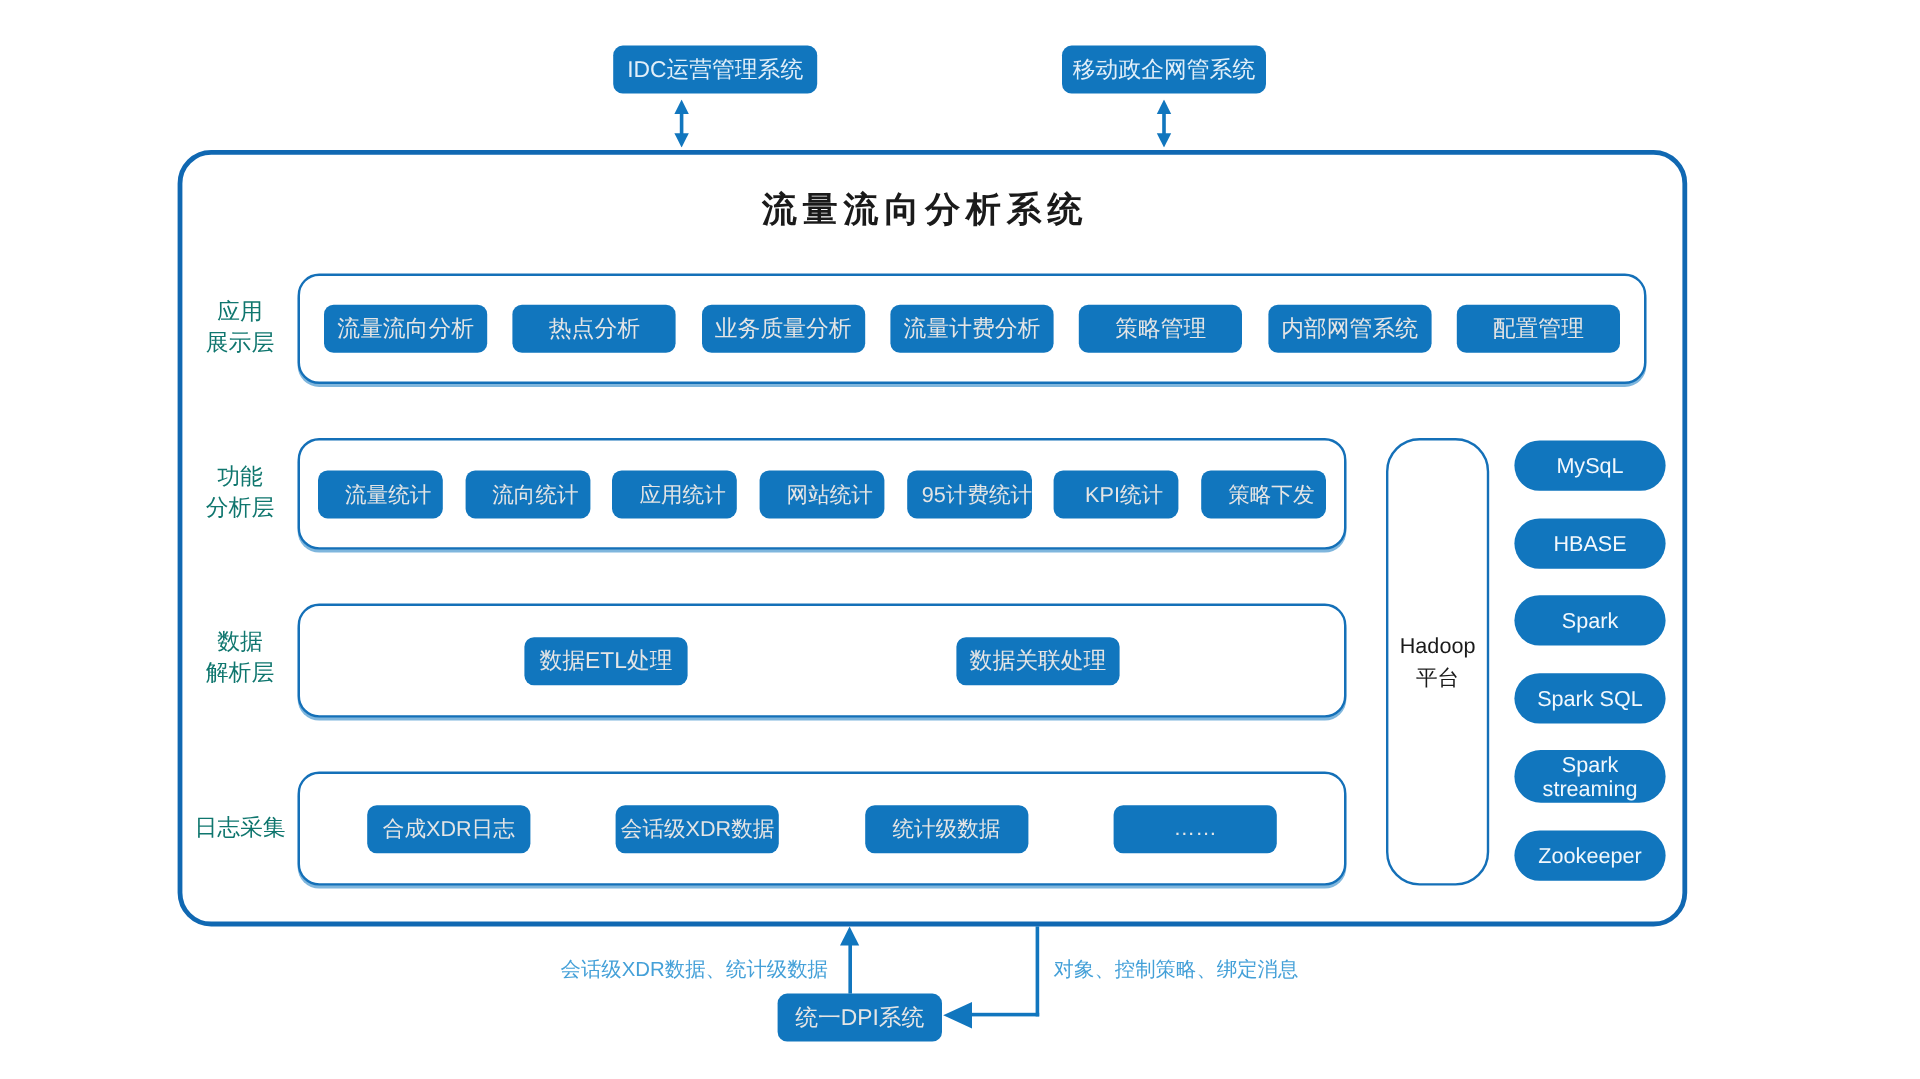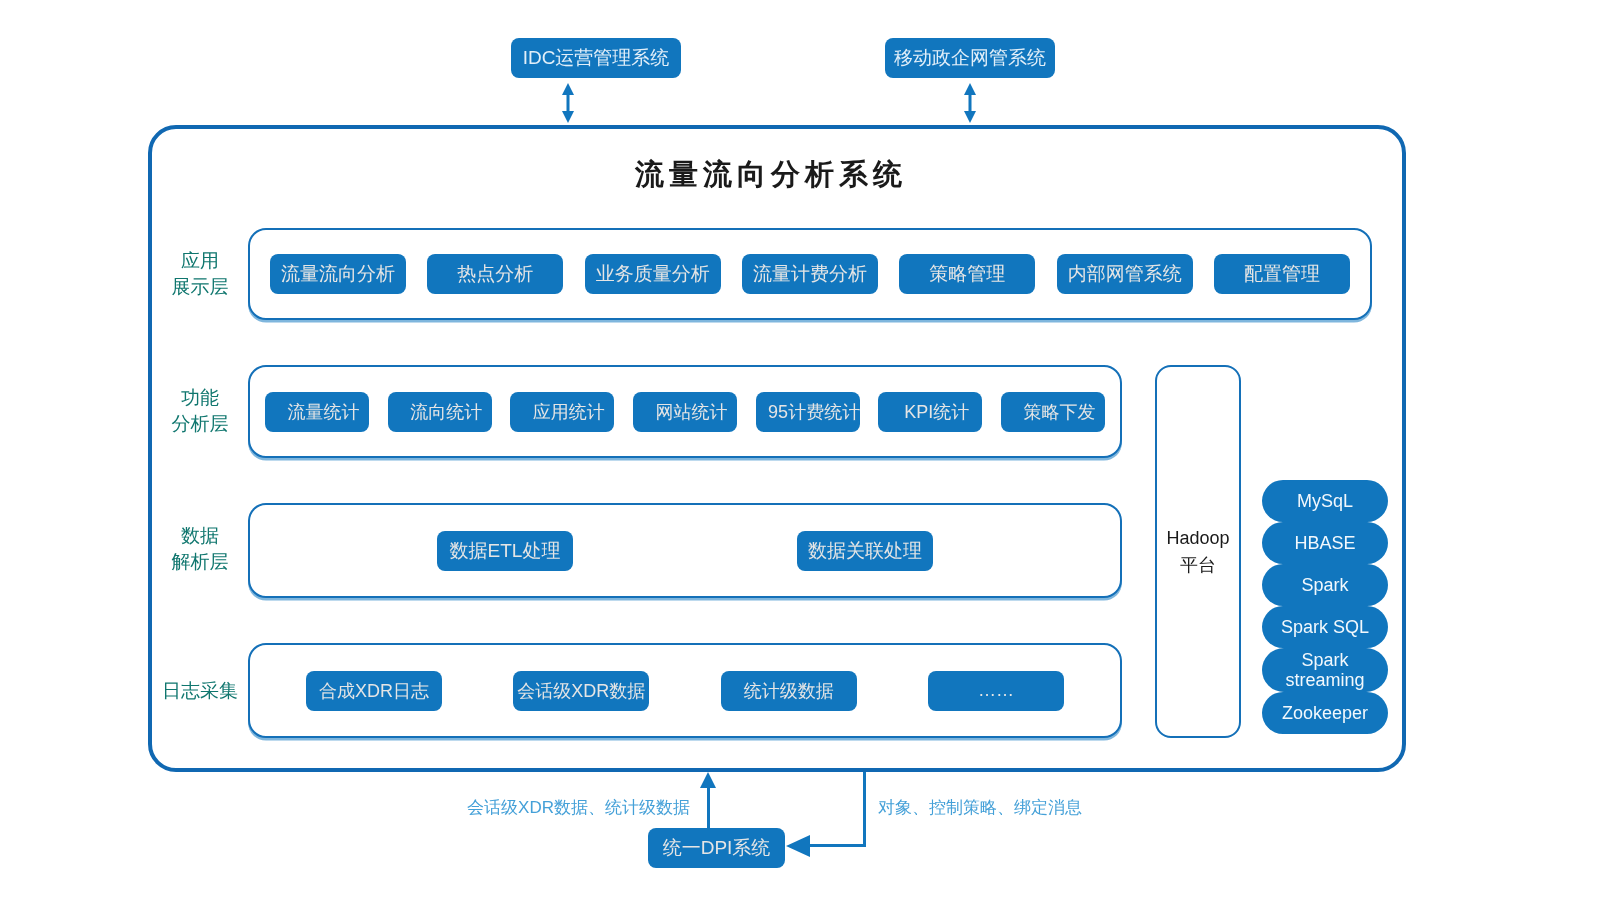--- a/index.html
+++ b/index.html
@@ -47,29 +47,29 @@
   .r3{left:248px;top:503px;width:874px;height:95px;justify-content:center;gap:224px;}
   .r4{left:248px;top:643px;width:874px;height:95px;justify-content:space-between;padding:0 56px;}
   .r1 .node{width:136px;}
   .r2 .node{width:104px;font-size:18px;padding-left:13px;}
   .r3 .node{width:136px;}
   .r4 .node{width:136px;font-size:18px;}
 
   
   .hadoop{
     left:1155px;top:365px;width:86px;height:373px;
-    border:2.5px solid #1470B8;border-radius:16px;box-sizing:border-box;
+    border:2.5px solid #1470B8;border-radius:28px;box-sizing:border-box;
     display:flex;flex-direction:column;align-items:center;justify-content:center;
     font-size:18px;line-height:27px;color:#1A1A1A;text-align:center;
   }
 
   
   .pills{
     left:1262px;top:367px;width:126px;height:367px;
-    display:flex;flex-direction:column;justify-content:flex-end;
+    display:flex;flex-direction:column;justify-content:space-between;
   }
   .pill{
     background:#1176BE;color:#F2F8FD;border-radius:22px;
     min-height:42px;display:flex;align-items:center;justify-content:center;
     font-size:18px;line-height:20px;text-align:center;padding:2px 6px;box-sizing:border-box;
   }
 
   
   .vline{background:#1176BE;width:3px;}
   .hline{background:#1176BE;height:3px;}

